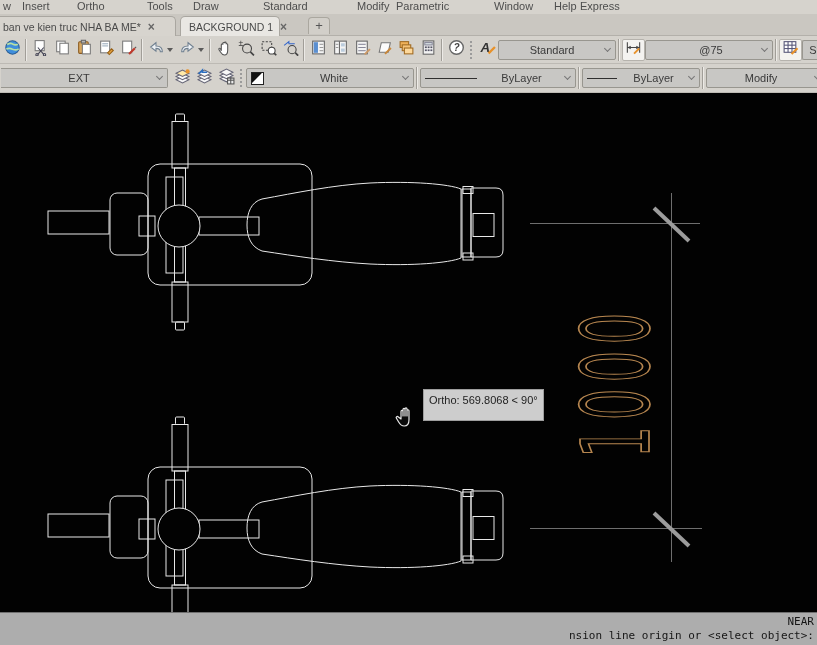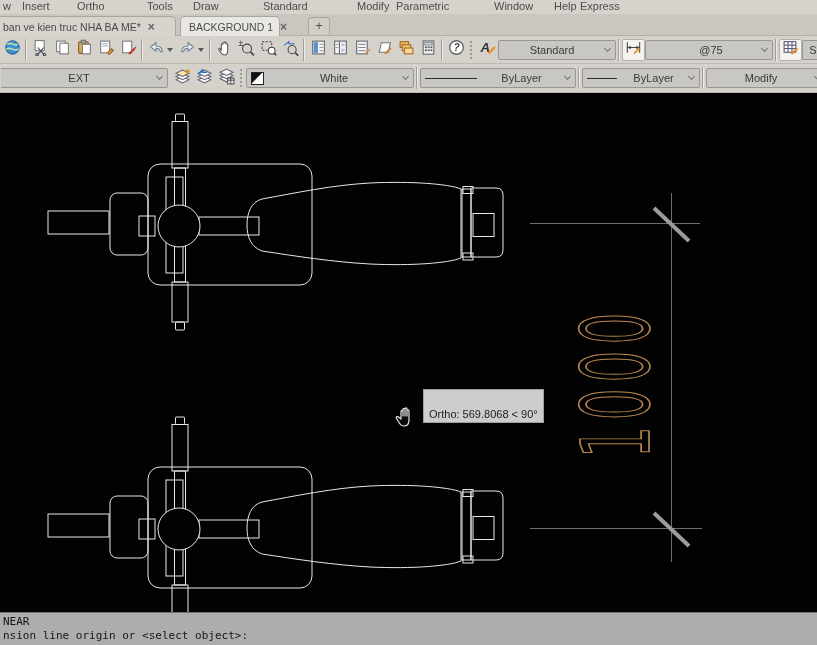--- a/index.html
+++ b/index.html
@@ -37,27 +37,27 @@
   .chev { flex:0 0 auto; width:5px; height:5px; border-right:1.4px solid #767676; border-bottom:1.4px solid #767676;
           transform:rotate(45deg); margin:-3px 1px 0 4px; }
   .lsample { flex:0 0 auto; height:0; border-top:1.6px solid #2f2f2f; margin-right:5px; }
   .swatch { flex:0 0 auto; width:13px; height:13px; background:#fff; border:1px solid #222; margin-right:5px; position:relative; overflow:hidden; }
   .swatch::after { content:""; position:absolute; left:-7px; top:-7px; width:14px; height:14px; background:#111; transform:rotate(45deg); }
 
   
   .canvas { position:relative; width:817px; height:519px; background:#020202; overflow:hidden; }
   .canvas svg.draw { position:absolute; left:0; top:0; }
   .tooltip { position:absolute; left:423px; top:296px; height:32px; background:#cdcdcd; border:1px solid #9e9e9e;
-             color:#222; font-size:11px; line-height:16px; padding:16px 5px; white-space:nowrap; }
+             color:#222; font-size:11px; line-height:16px; padding:2px 5px; white-space:nowrap; }
   .hand { position:absolute; left:394px; top:311px; }
 
   
   .cmd { position:relative; width:817px; height:33px; background:#adadad; border-top:1px solid #6f6f6f;
          font-family:"DejaVu Sans Mono", monospace; font-size:11px; color:#161616; padding:2px 3px; }
-  .cmd div { line-height:14px; white-space:pre; }
+  .cmd div { line-height:14px; white-space:pre;text-align:right; }
 </style>
 </head>
 <body>
 
 <div class="window">
 
   <div class="menubar">
     <span style="left:3px">w</span>
     <span style="left:22px">Insert</span>
     <span style="left:77px">Ortho</span>

